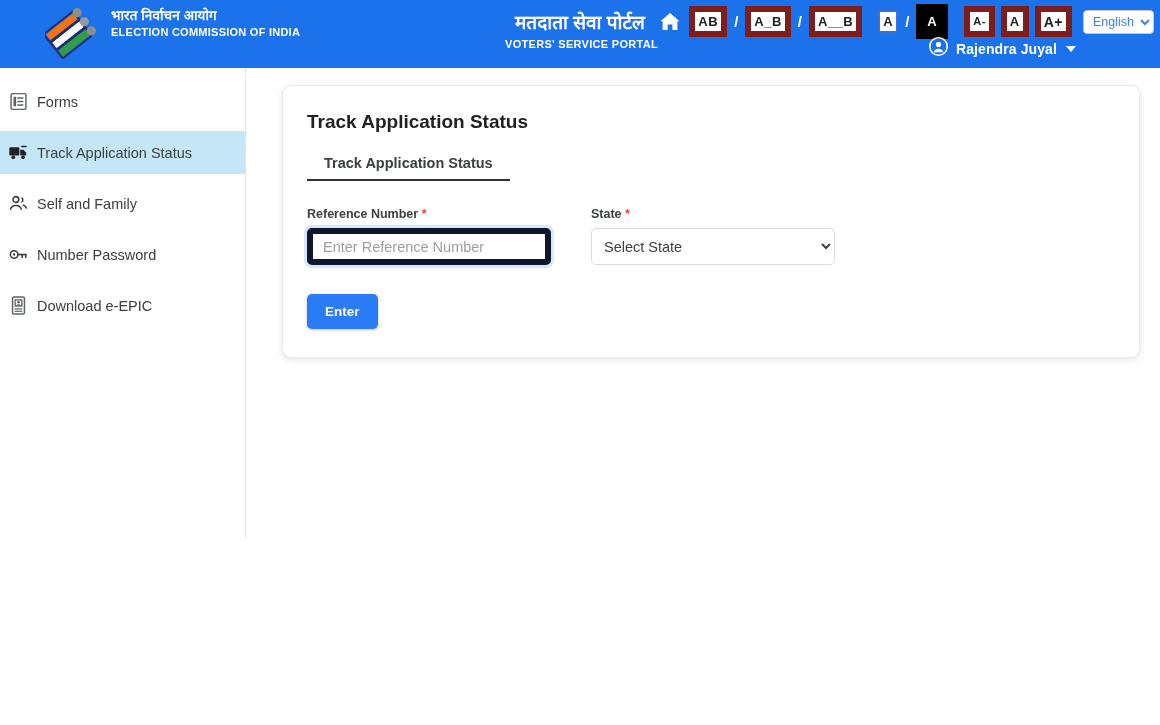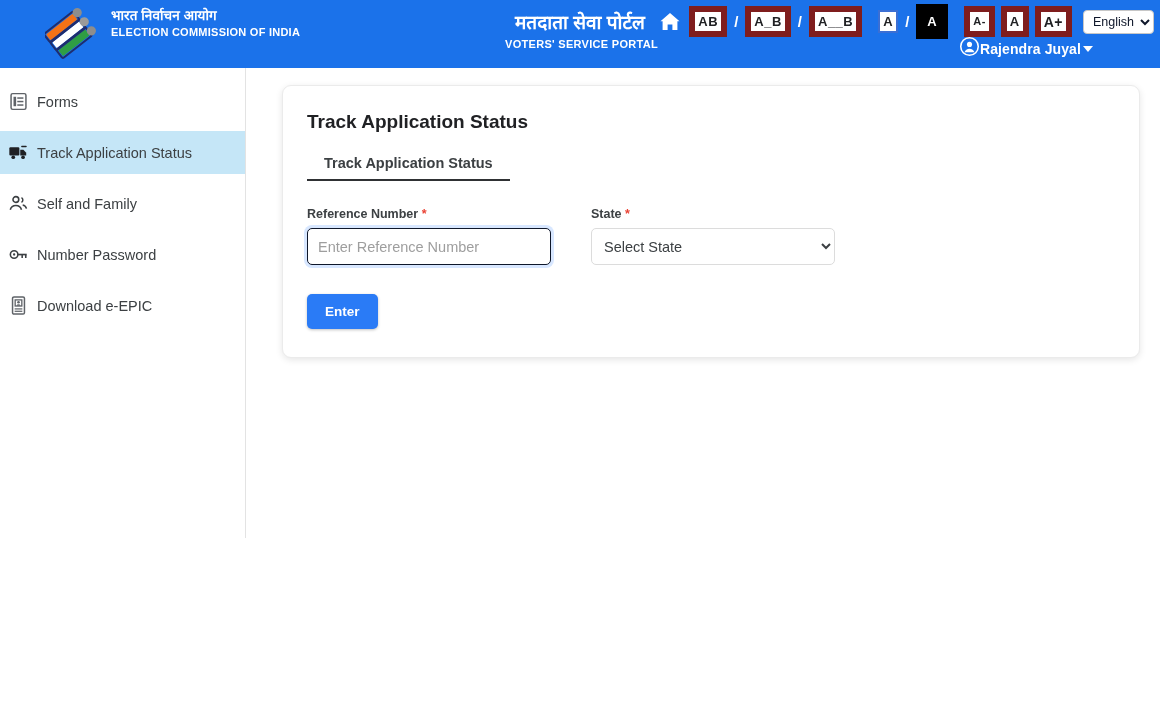--- a/index.html
+++ b/index.html
@@ -117,33 +117,33 @@
     font-weight: bold;
     margin: 0 1px;
   }
   .gap { width: 4px; }
   .lang-select {
     background: #ffffff;
     border: 1px solid #c7c7c7;
     border-radius: 4px;
     font-size: 12.5px;
     font-family: "Liberation Sans", sans-serif;
-    color: #0f172a;
+    color: #3b82f6;
     padding: 3px 3px 3px 5px;
     height: 24px;
     margin-left: 5px;
   }
 
   .user-box {
     position: absolute;
-    right: 67px;
+    right: 84px;
     top: 36px;
     display: flex;
     align-items: center;
-    gap: 0;
+    gap: 7px;
     color: #ffffff;
   }
   .user-name {
     font-size: 14px;
     font-weight: bold;
     letter-spacing: .1px;
   }
   .chev-down {
     width: 0;
     height: 0;
@@ -236,21 +236,21 @@
     font-size: 12.5px;
     font-weight: bold;
     color: #3c4043;
     margin-bottom: 7px;
   }
   .req { color: #ea4335; font-size: 12.5px; }
   .text-input {
     width: 100%;
     box-sizing: border-box;
     height: 37px;
-    border: 1px solid #0f172a;
+    border: 6px solid #0f172a;
     border-radius: 5px;
     padding: 10px 10px;
     font-size: 14.5px;
     font-family: "Liberation Sans", sans-serif;
     color: #3b82f6;
     outline: none;
     box-shadow: 0 0 0 3px rgba(77,144,254,.22);
   }
   .text-input::placeholder { color: #9e9e9e; }
   .select-input {

